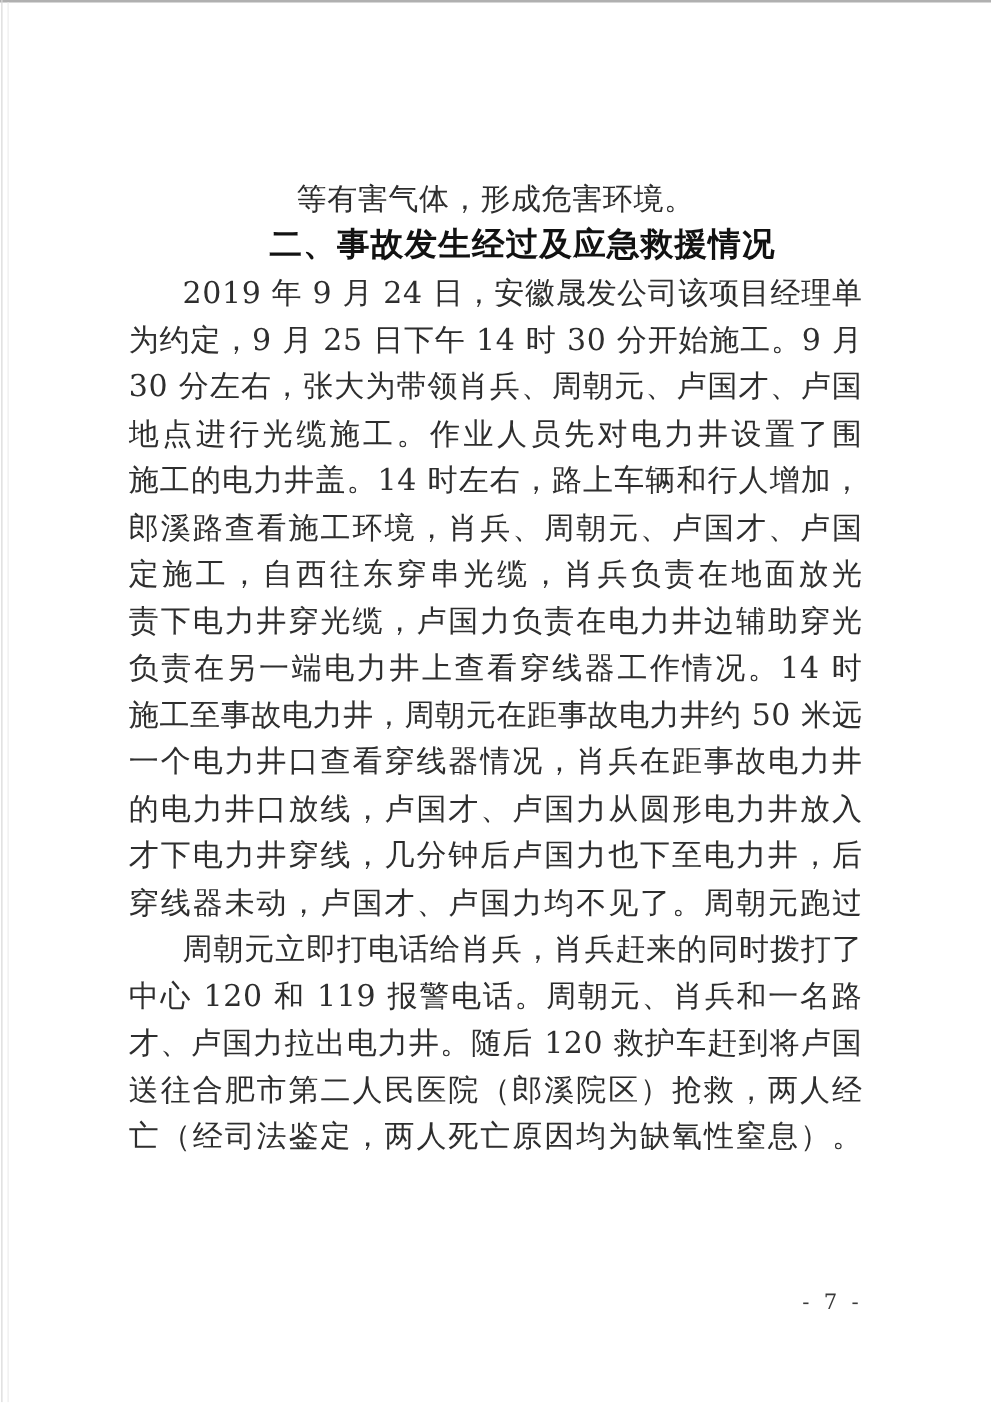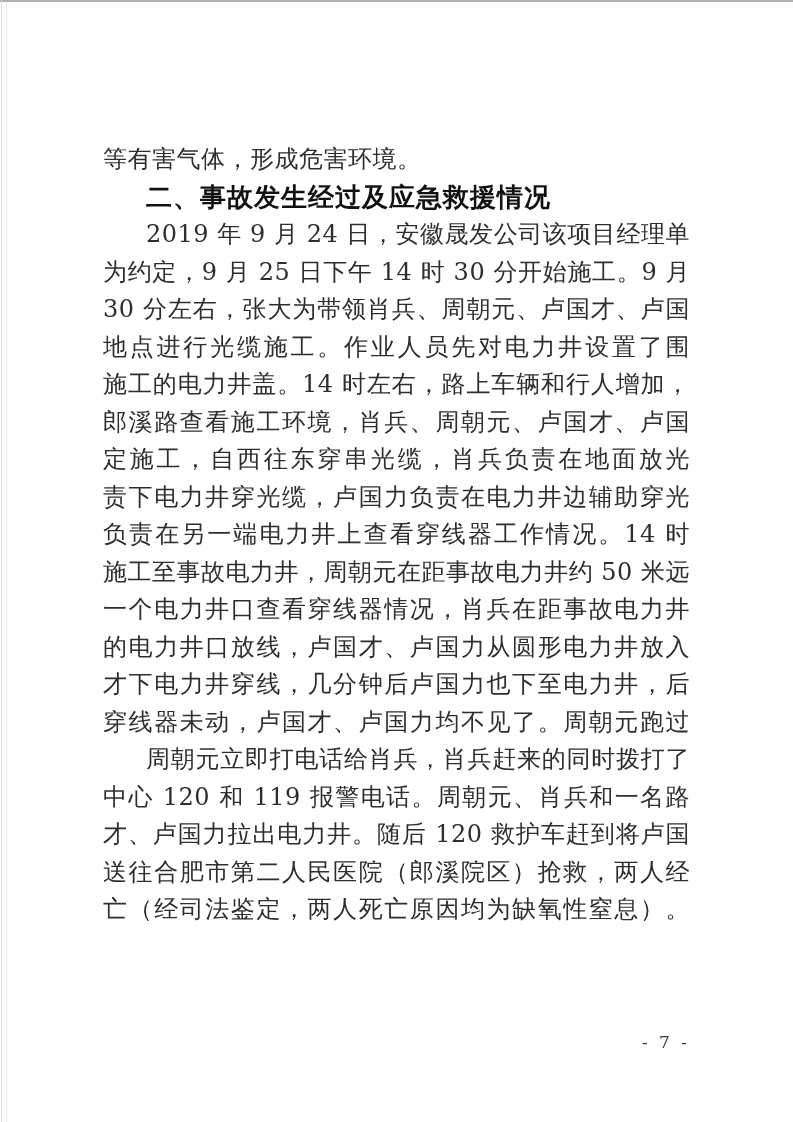--- a/index.html
+++ b/index.html
@@ -41,32 +41,32 @@
     width: 587px;
   }
   .line {
     height: 37.5px;
     line-height: 37.5px;
     overflow: hidden;
     white-space: normal;
     color: #2e2e2e;
     font-size: 24px;
     letter-spacing: 0.5px;
-    text-align: left;
+    text-align: center;
   }
   .line.fill {
     text-align: justify;
     text-align-last: justify;
     text-justify: inter-character;
   }
   .line.indent {
     text-indent: 43px;
   }
   .line.heading {
-    font-family: Liberation Serif, serif;
+    font-family: Liberation Mono, monospace;
     font-weight: 700;
     font-size: 26px;
     color: #121212;
     letter-spacing: 1px;
   }
   .page-number {
     position: absolute;
     left: 103px;
     top: 1032px;
     width: 587px;

